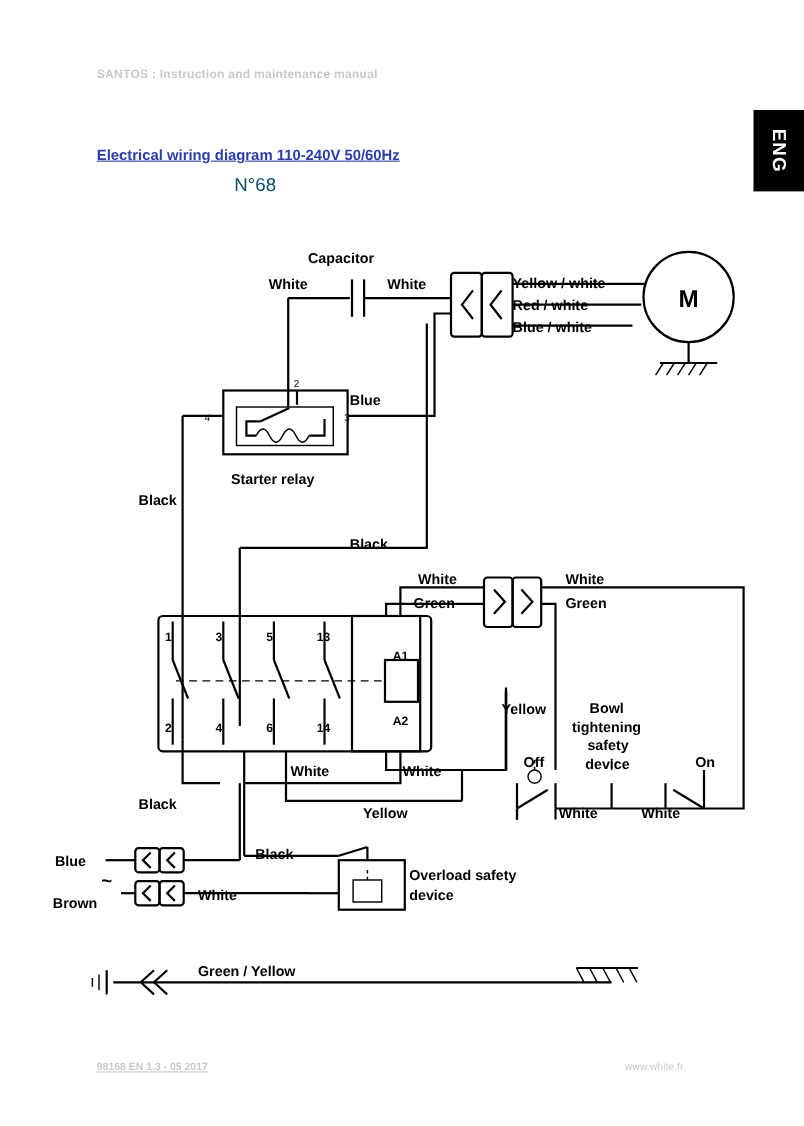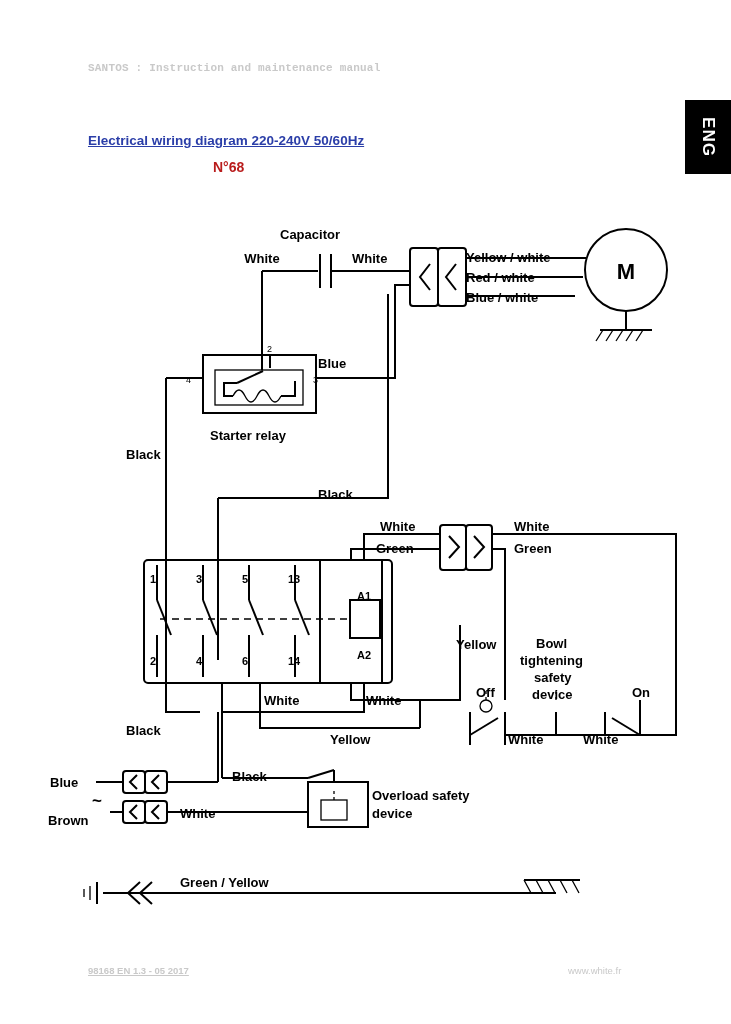--- a/index.html
+++ b/index.html
@@ -19,21 +19,21 @@
   }
   .abs { position: absolute; }
 
   
   .hdr-text {
     left: 88px; top: 62px;
     font-size: 11px;
     font-weight: bold;
     color: #c9c9c9;
     letter-spacing: 0.2px;
-    font-family: Liberation Mono, monospace;
+    font-family: Liberation Sans, sans-serif;
     text-align: center;
   }
   .logo-wrap {
     left: 528px; top: 47px;
     width: 112px; height: 41px;
   }
   .logo-ellipse {
     position: absolute;
     left: 0; top: 0;
     width: 110px; height: 39px;
@@ -76,23 +76,23 @@
   
   .title1 {
     left: 88px; top: 133px;
     font-size: 13.5px;
     font-weight: bold;
     color: #2b3ea8;
     text-decoration: underline;
   }
   .title2 {
     left: 213px; top: 159px;
-    font-size: 14px;
-    font-weight: bold;
-    color: #b91c1c;
+    font-size: 17px;
+    font-weight: normal;
+    color: #0c4a6e;
   }
 
   
   .footer-left {
     left: 88px; top: 965px;
     font-size: 9.5px;
     color: #c9c9c9;
     font-weight: bold;
     text-decoration: underline;
   }
@@ -145,21 +145,21 @@
 
 <div id="page">
 
   <div class="abs hdr-text">SANTOS : Instruction and maintenance manual</div>
 
 
   <div class="abs lang-tab">
     <span>ENG</span>
   </div>
 
-  <div class="abs title1">Electrical wiring diagram 220-240V  50/60Hz</div>
+  <div class="abs title1">Electrical wiring diagram 110-240V  50/60Hz</div>
   <div class="abs title2">N°68</div>
 
   <svg class="abs diagram" viewBox="0 0 731 1024">
 
     <path class="wire" d="M262 271 L262 370"></path>
 
     <path class="wire" d="M262 271 L318 271"></path>
 
     <path class="wire" d="M320 254 L320 288"></path>
     <path class="wire" d="M331 254 L331 288"></path>

